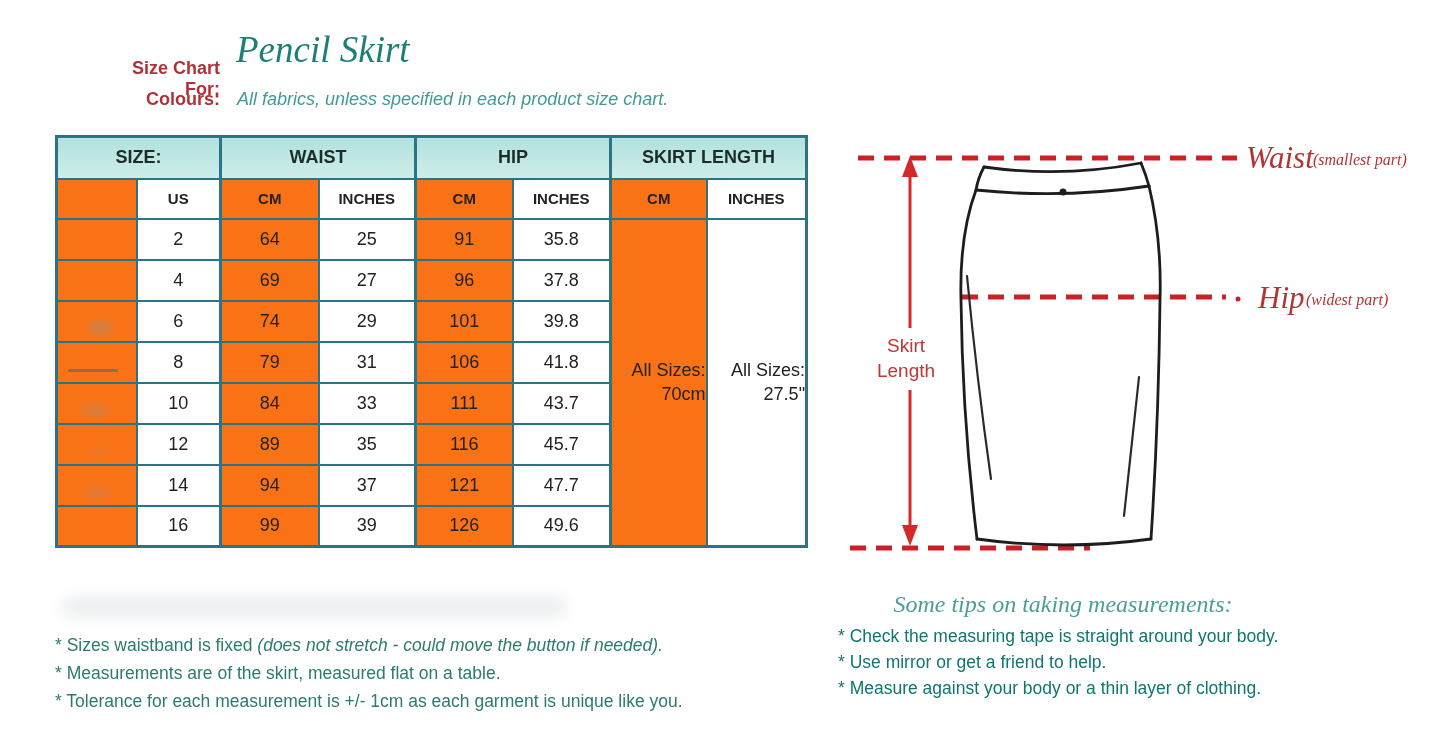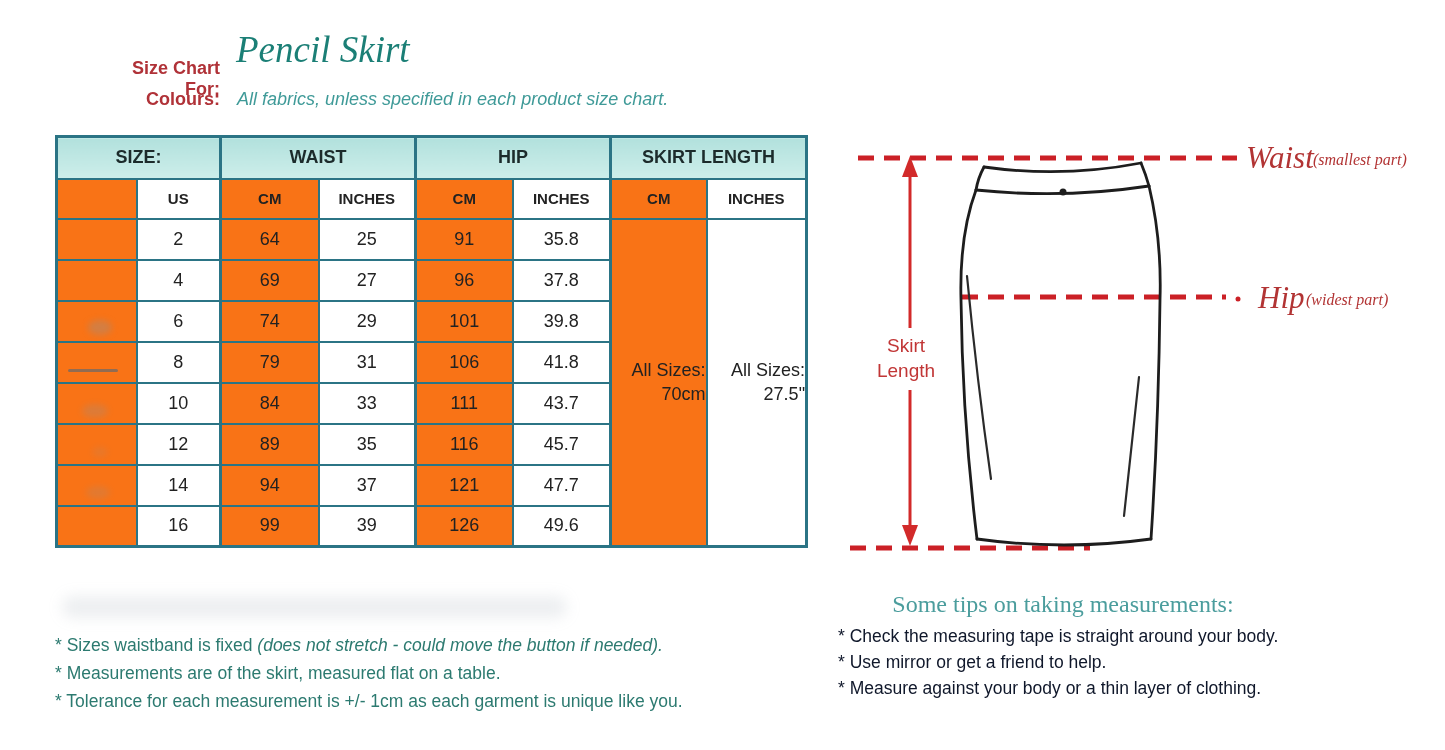--- a/index.html
+++ b/index.html
@@ -43,22 +43,22 @@
     background:rgba(90,105,115,0.65); filter:blur(0.6px); border-radius:2px; }
   .big-smudge { position:absolute; left:62px; top:596px; width:505px; height:22px;
     background:rgba(150,160,170,0.17); filter:blur(7px); border-radius:12px; }
 
   
   .notes { position:absolute; left:55px; top:631px; color:#2c7a70;
     font-size:17.5px; line-height:28px; }
   .note-italic { font-style:italic; }
   .tips-title { position:absolute; left:838px; top:591px; width:450px;
     text-align:center; color:#4b9d9d; font-family:"Liberation Serif", serif;
-    font-size:24px; }
-  .tips { position:absolute; left:838px; top:623px; color:#0f172a;
+    font-style:italic; font-size:24px; }
+  .tips { position:absolute; left:838px; top:623px; color:#0f766e;
     font-size:17.5px; line-height:26px; }
 
   
   svg.diagram { position:absolute; left:830px; top:128px; }
   .dash-line { stroke:#cb2026; stroke-width:5; fill:none; stroke-dasharray:16 10; }
   .arrow-line { stroke:#d22a2a; stroke-width:3; fill:none; }
   .arrow-head { fill:#d22a2a; stroke:none; }
   .skirt-stroke { stroke:#1d1d1d; stroke-width:2.8; fill:none; stroke-linecap:round; }
   .crease { stroke:#2a2a2a; stroke-width:2.2; fill:none; stroke-linecap:round; }
   text.meas-label { font-family:"Liberation Serif", serif; font-style:italic;

